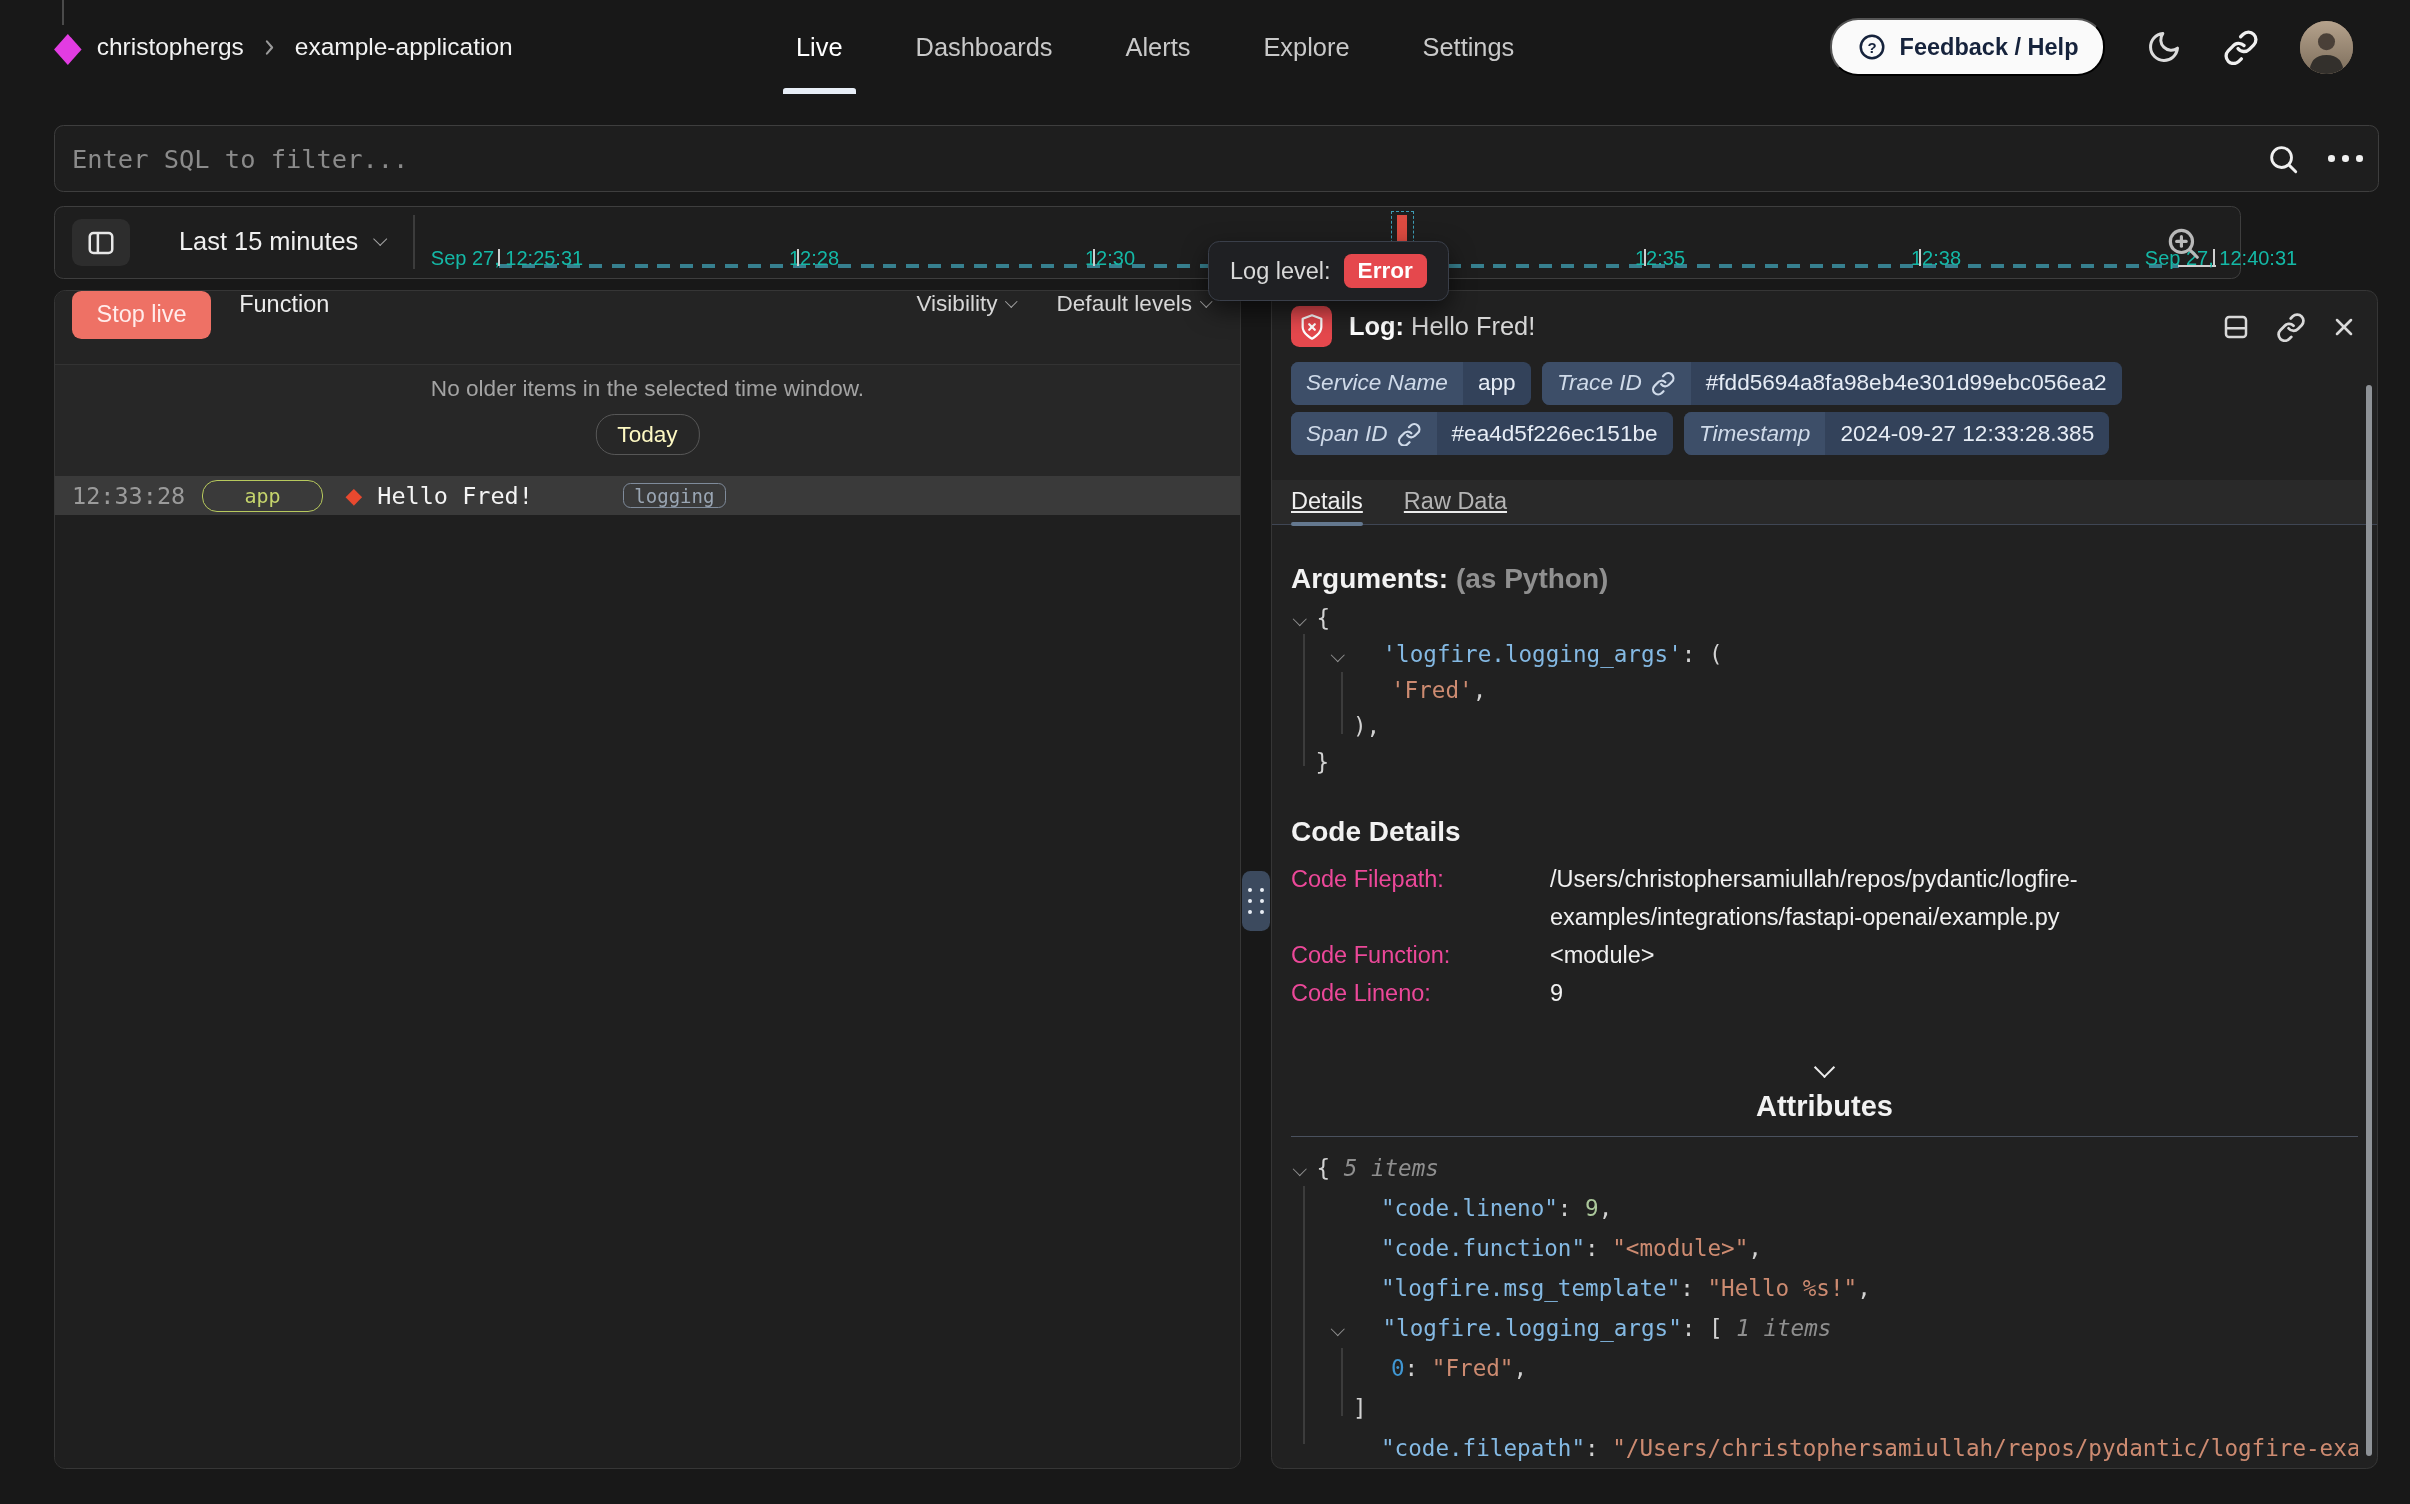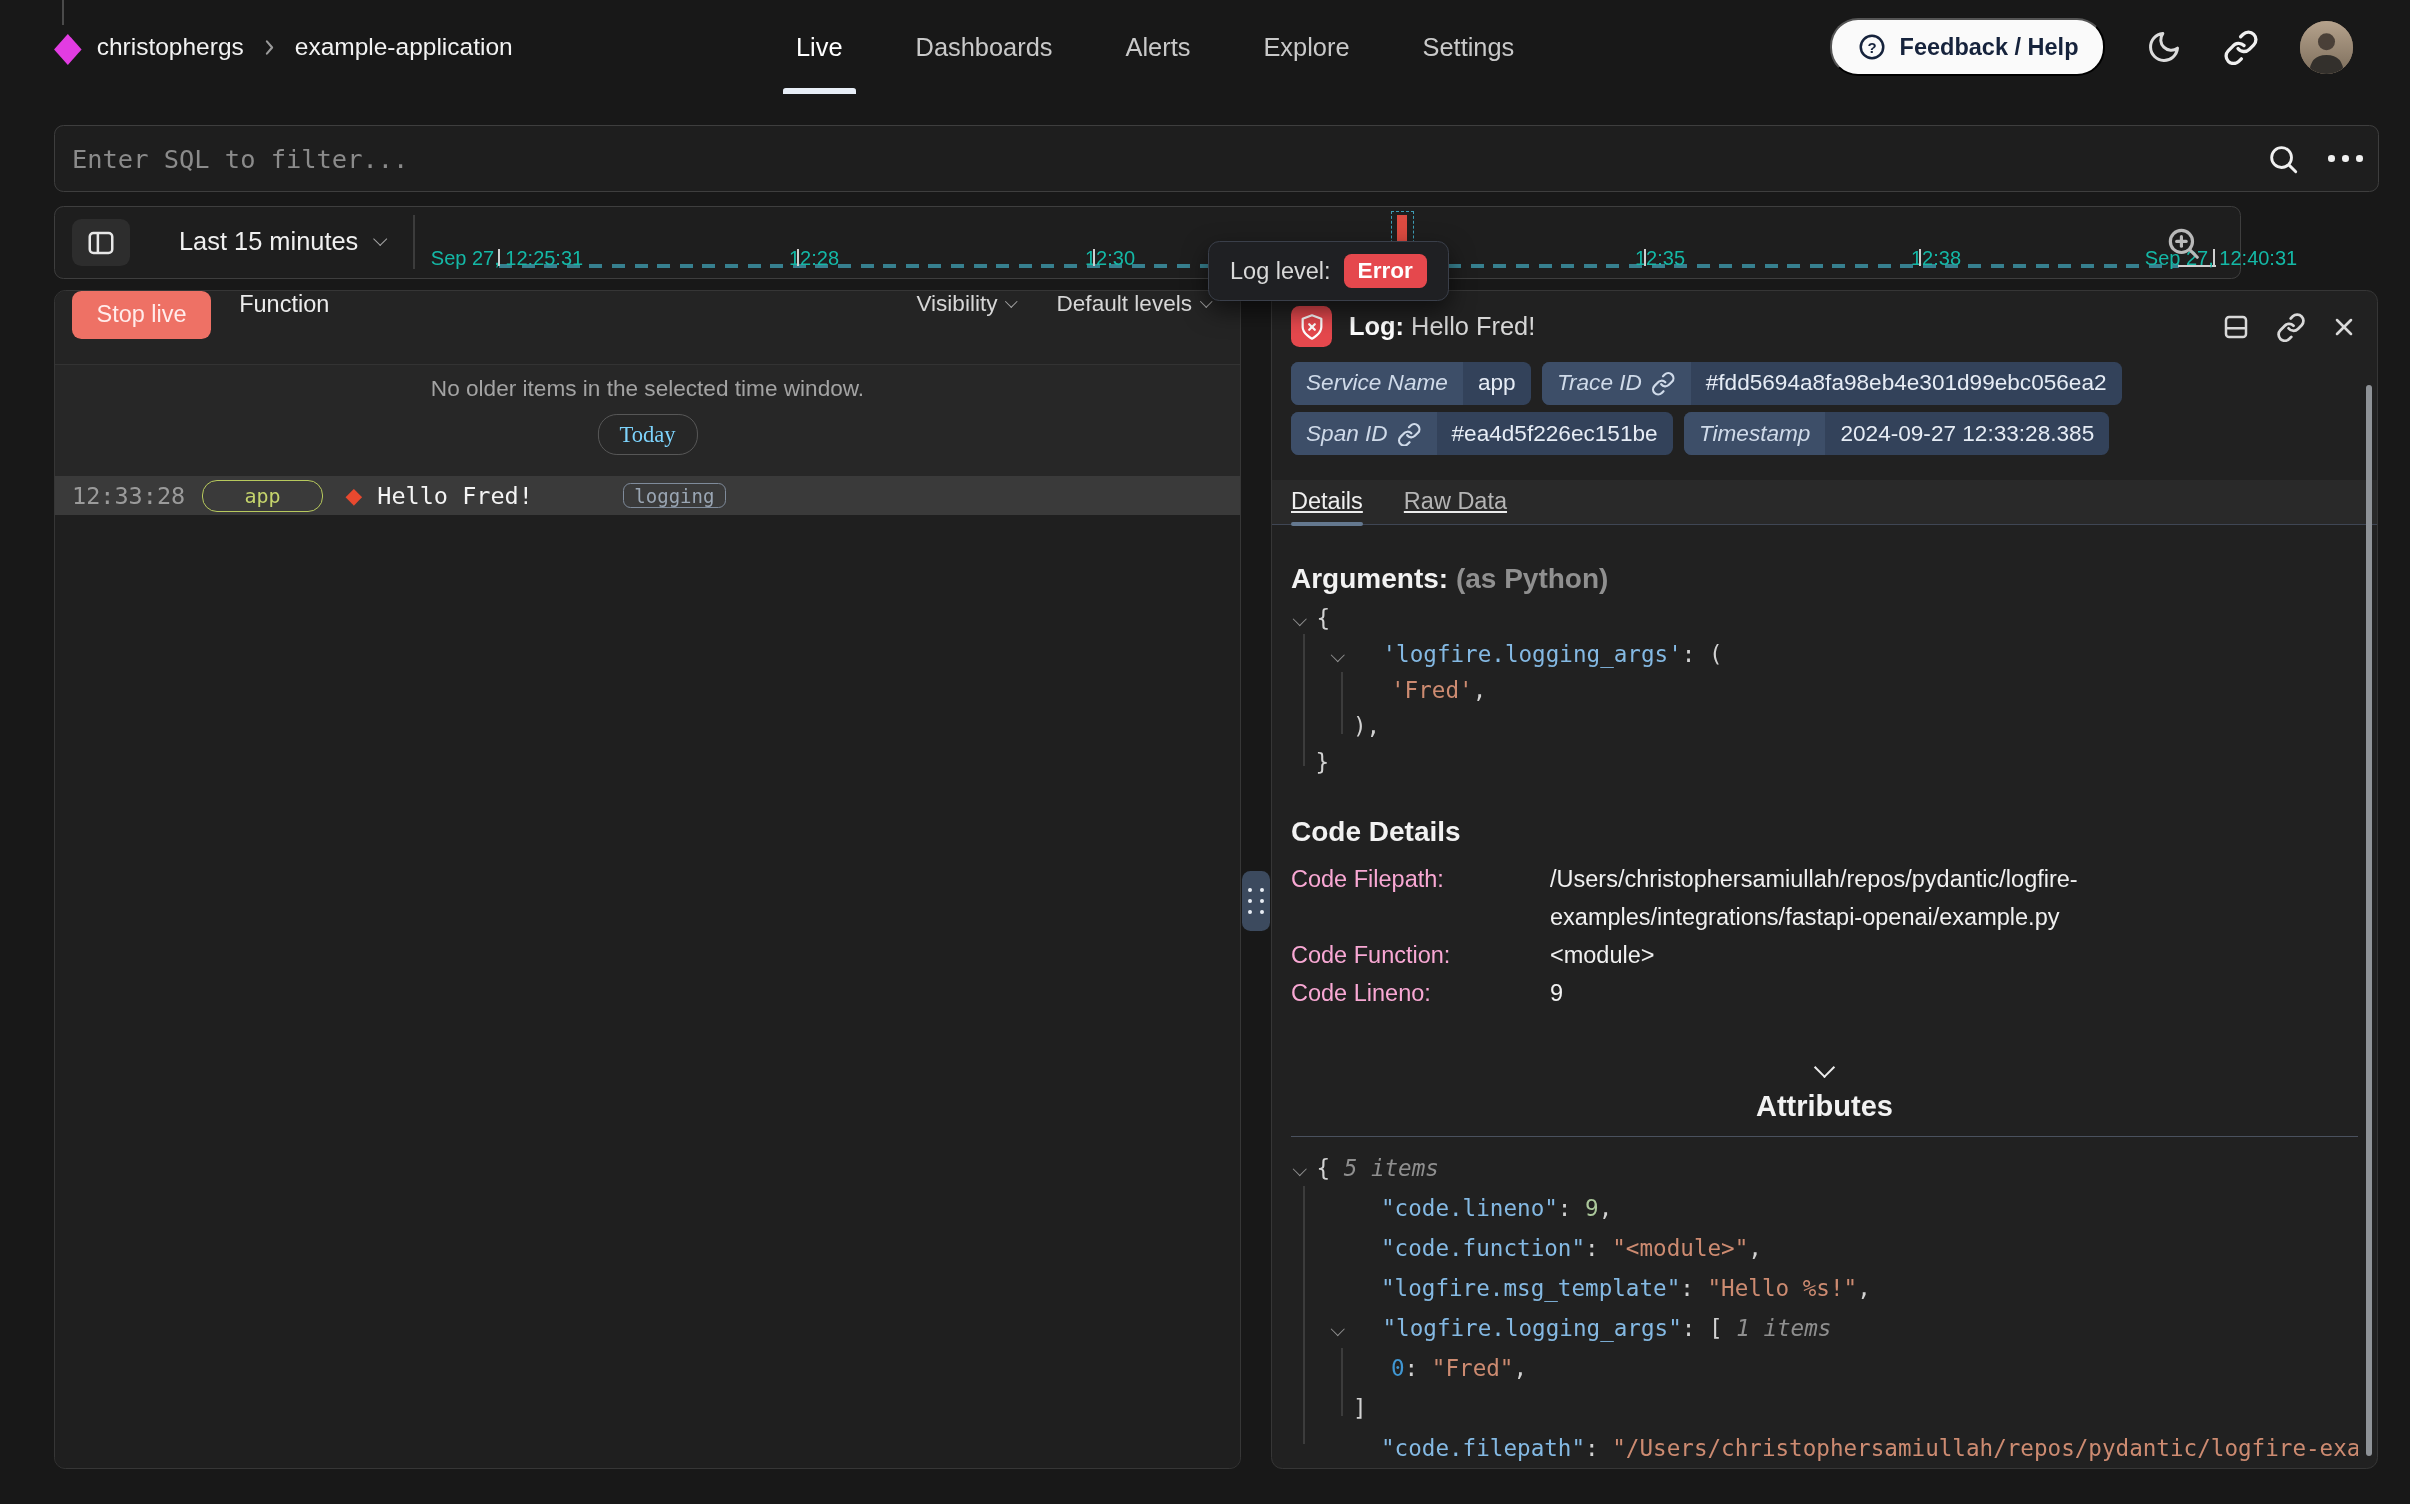--- a/index.html
+++ b/index.html
@@ -69,22 +69,22 @@
   .lp-header{height:73px;flex:0 0 auto;background:#242424;border-bottom:1.9px solid #333;
         display:flex;align-items:flex-start;padding:0 17px;gap:28px;}
   .stop-live{background:#ee7165;color:#ffeceb;border:none;border-radius:9.4px;
         padding:10.4px 24.5px;font-size:23.5px;}
   .connected{font-size:23.5px;color:#ececec;}
   .lp-spacer{flex:1;}
   .lp-dd{display:flex;align-items:center;gap:9.4px;font-size:22.6px;color:#d6d6d6;margin-right:13px;}
   .lp-empty{flex:0 0 auto;height:111px;background:#272727;position:relative;}
   .empty-msg{position:absolute;left:0;right:0;top:11.3px;text-align:center;font-size:22.6px;color:#a3a3a3;}
   .today-btn{position:absolute;left:50%;top:49px;transform:translateX(-50%);
-        border:1.9px solid #575757;border-radius:19px;background:transparent;color:#7dd3fc;
-        font-size:22.6px;padding:6.6px 21px;font-family:Liberation Serif, serif;}
+        border:1.9px solid #575757;border-radius:19px;background:transparent;color:#fef9c3;
+        font-size:22.6px;padding:6.6px 21px;}
   .log-row{flex:0 0 auto;height:39px;background:#3a3a3a;display:flex;align-items:center;
         padding-left:17px;font-size:23.5px;}
   .lr-time{color:#9b9b9b;width:113px;}
   .lr-service{margin-left:17px;width:121px;height:32px;border:1.9px solid #b7c95d;border-radius:15px;
         color:#c5d46c;font-size:20px;display:flex;align-items:center;justify-content:center;box-sizing:border-box;}
   .lr-diamond{margin-left:22.6px;color:#e8492f;font-size:21.7px;font-family:"DejaVu Sans",sans-serif;}
   .lr-msg{margin-left:15px;color:#f3f3f3;}
   .lr-tag{margin-left:90px;border:1.9px solid #7f8b9b;border-radius:7.5px;color:#9aa6b4;font-size:19px;
         padding:0.9px 10.4px;}
   .lp-rest{flex:1;background:#1f1f1f;}
@@ -124,21 +124,21 @@
   .sec-heading .sub{color:#909090;}
   .code-block{margin-top:5.6px;font-family:"DejaVu Sans Mono",monospace;font-size:22.6px;position:relative;}
   .code-line{height:36px;display:flex;align-items:center;white-space:pre;overflow:hidden;}
   .attrs .code-line{height:40px;}
   .code-chev{width:8.5px;height:8.5px;border-color:#8f8f8f;flex:0 0 auto;margin:0 12.2px 0 3.8px;}
   .tk-punct{color:#d2d2d2;} .tk-key{color:#84b9e3;margin-left:28px;} .tk-str{color:#cd8b71;}
   .tk-num{color:#abc89b;} .tk-idx{color:#4097d3;} .tk-meta{color:#8f8f8f;font-style:italic;}
   .guide{position:absolute;width:1.9px;background:#3c3c3c;}
   .cd-rows{margin-top:11.3px;}
   .cd-row{display:flex;font-size:23.5px;line-height:38px;}
-  .cd-label{width:259px;flex:0 0 auto;color:#f9a8d4;}
+  .cd-label{width:259px;flex:0 0 auto;color:#ec4899;}
   .cd-value{width:744px;color:#f1f1f1;}
   .attr-head{margin-top:55px;display:flex;align-items:center;gap:15px;flex-direction:column;}
   .attr-head .chev{width:13px;height:13px;border-width:2.8px;border-color:#ececec;margin-top:-6.6px;}
   .attr-title{font-size:29px;font-weight:700;color:#f2f2f2;}
   .attr-rule{margin-top:13px;border:none;border-top:1.9px solid #4a515e;}
   .dp-scrollbar{position:absolute;right:4.7px;top:94px;width:6.6px;height:1071px;background:#8e9297;border-radius:3.8px;}
 </style>
 </head>
 <body>
 

